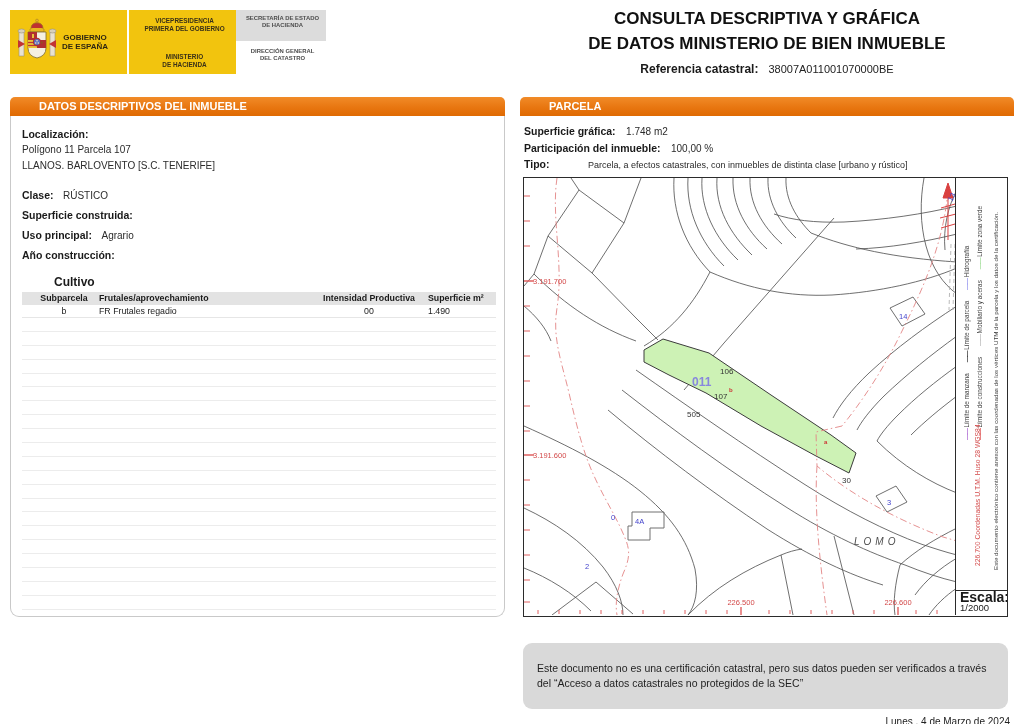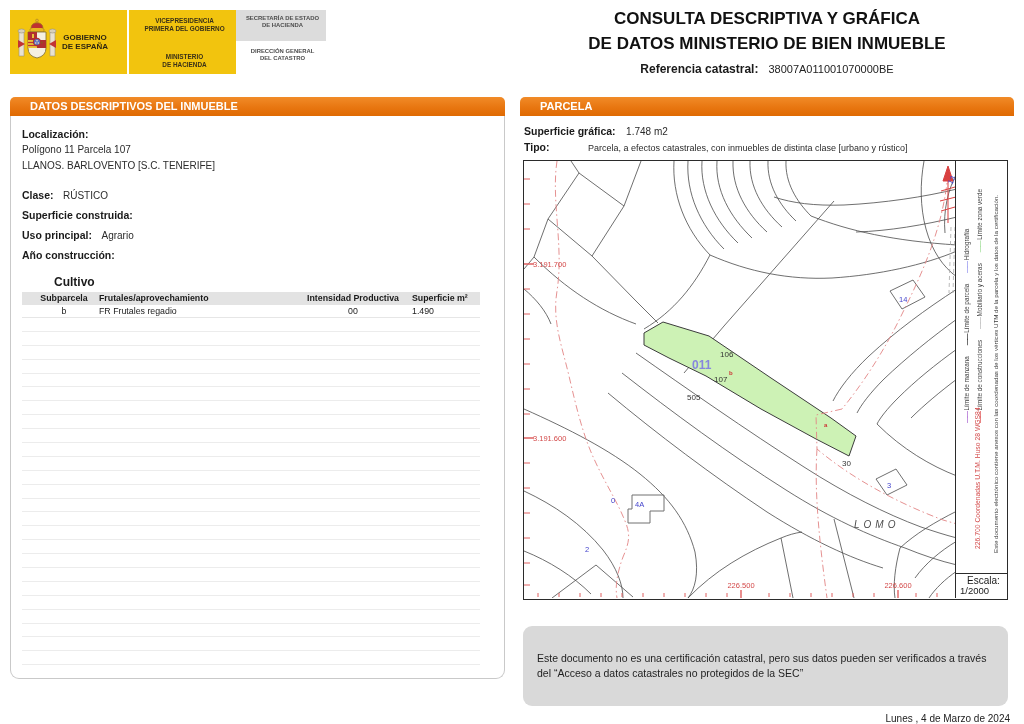--- a/index.html
+++ b/index.html
@@ -17,23 +17,23 @@
   .white-box{box-sizing:border-box;padding:7px 3px 0 6px;}
   .gray-box div,.white-box div{font-size:5.9px;font-weight:bold;color:#4c4c4c;line-height:7px;white-space:pre-line;}
 
   .title-block{position:absolute;left:520px;top:6px;width:494px;text-align:center;}
   .title-line{font-size:17px;font-weight:bold;line-height:25px;color:#111;}
   .ref-line{margin-top:6px;font-size:11px;}
   .ref-label{font-weight:bold;font-size:12px;}
   .ref-value{margin-left:10px;color:#222;}
 
   
-  .sec-bar{height:19px;border-radius:5px 5px 0 0;background:linear-gradient(180deg,#f18b28 0%,#e87610 55%,#df6a02 100%);color:#fff;font-size:11px;font-weight:bold;line-height:19px;padding:0 20px;box-sizing:border-box;}
+  .sec-bar{height:19px;border-radius:5px 5px 0 0;background:linear-gradient(180deg,#f18b28 0%,#e87610 55%,#df6a02 100%);color:#fff;font-size:11px;font-weight:bold;line-height:19px;padding:0 29px;box-sizing:border-box;}
   .left-panel{position:absolute;left:10px;top:97px;width:495px;}
-  .left-body{border:1px solid #c9c9c9;border-top:none;border-radius:0 0 9px 9px;height:563px;box-sizing:border-box;padding:9px 24px 4px 11px;overflow:hidden;}
+  .left-body{border:1px solid #c9c9c9;border-top:none;border-radius:0 0 9px 9px;height:501px;box-sizing:border-box;padding:9px 8px 4px 11px;overflow:hidden;}
   .lbl{font-weight:bold;font-size:10.5px;}
   .val{font-size:10px;color:#2b2b2b;}
   .field-row{margin-top:4px;line-height:14px;}
   .loc-line{font-size:10px;color:#2b2b2b;line-height:16px;}
 
   .cultivo-title{font-weight:bold;font-size:12px;margin-top:12px;margin-left:32px;}
   .ctable{margin-top:3px;width:100%;}
   .crow{display:flex;align-items:center;}
   .chead{background:#e3e3e3;font-weight:bold;font-size:8.8px;height:13px;line-height:13px;}
   .cdata{font-size:8.8px;height:12px;line-height:12px;border-bottom:1px solid #e6e6e6;}
@@ -52,24 +52,24 @@
   .map-box{position:relative;margin-top:5px;margin-left:3px;width:485px;height:440px;border:1.5px solid #2b2b2b;box-sizing:border-box;background:#fff;}
   .map-svg{position:absolute;left:0;top:0;}
   .legend-strip{position:absolute;top:0;right:0;width:52px;height:437px;border-left:1px solid #2b2b2b;box-sizing:border-box;background:#fff;overflow:hidden;}
   .rot{position:absolute;transform-origin:0 0;transform:rotate(-90deg);white-space:nowrap;}
   .leg-row{font-size:6.4px;color:#3f3f3f;}
   .leg-row .dash{font-weight:bold;letter-spacing:-1px;}
   .leg-gap{display:inline-block;width:9px;}
   .utm-note{font-size:6.8px;color:#d34a4a;}
   .cert-note{font-size:6.2px;color:#3c3c3c;}
   .escala-box{position:absolute;left:0;bottom:0;width:100%;border-top:1px solid #2b2b2b;box-sizing:border-box;padding:2px 0 2px 4px;background:#fff;}
-  .escala-label{font-weight:normal;font-size:10px;line-height:9px;text-align:center;}
+  .escala-label{font-weight:bold;font-size:14px;line-height:9px;}
   .escala-value{font-size:9.5px;line-height:11px;}
 
-  .disclaimer{margin-top:26px;margin-left:3px;width:485px;box-sizing:border-box;background:#d9d9d9;border-radius:9px;padding:25px 14px;font-size:10.5px;line-height:15px;color:#1f1f1f;}
+  .disclaimer{margin-top:26px;margin-left:3px;width:485px;box-sizing:border-box;background:#d9d9d9;border-radius:9px;padding:18px 14px;font-size:10.5px;line-height:15px;color:#1f1f1f;}
   .date-line{margin-top:7px;text-align:right;font-size:10px;color:#222;padding-right:4px;}
 
   
   text{font-family:"Liberation Sans","DejaVu Sans",sans-serif;}
   .mlabel{font-size:8px;fill:#333;}
   .rlabel{font-size:7.5px;fill:#d34a4a;}
   .blabel{font-size:7.5px;fill:#4343cc;}
   .sublabel{font-size:6px;font-weight:bold;fill:#cc3333;}
   .hlabel{font-size:12px;font-weight:600;fill:#8787dd;}
   .lomo{font-size:10px;font-style:italic;letter-spacing:4px;fill:#4d4d4d;}
@@ -202,20 +202,24 @@
       </div>
     </div>
   </div>
 
   <div class="right-panel">
     <div class="sec-bar">PARCELA</div>
     <div class="rp-fields">
       <div class="rp-row">
         <span class="lbl">Superficie gráfica:</span>
         <span class="val" style="margin-left:6px;">1.748 m2</span>
+      </div>
+      <div class="rp-row">
+        <span class="lbl">Participación del inmueble:</span>
+        <span class="val" style="margin-left:6px;">100,00 %</span>
       </div>
       <div class="rp-row" style="line-height:14px;">
         <span class="lbl">Tipo:</span>
         <span class="tipo-val" style="margin-left:6px;padding-left:28px;">Parcela, a efectos catastrales, con inmuebles de distinta clase [urbano y rústico]</span>
       </div>
     </div>
 
     <div class="map-box">
       <svg class="map-svg" width="433" height="437" viewBox="0 0 433 437">
         <g fill="none" stroke="#4a4a4a" stroke-width="0.8" stroke-linejoin="round">

